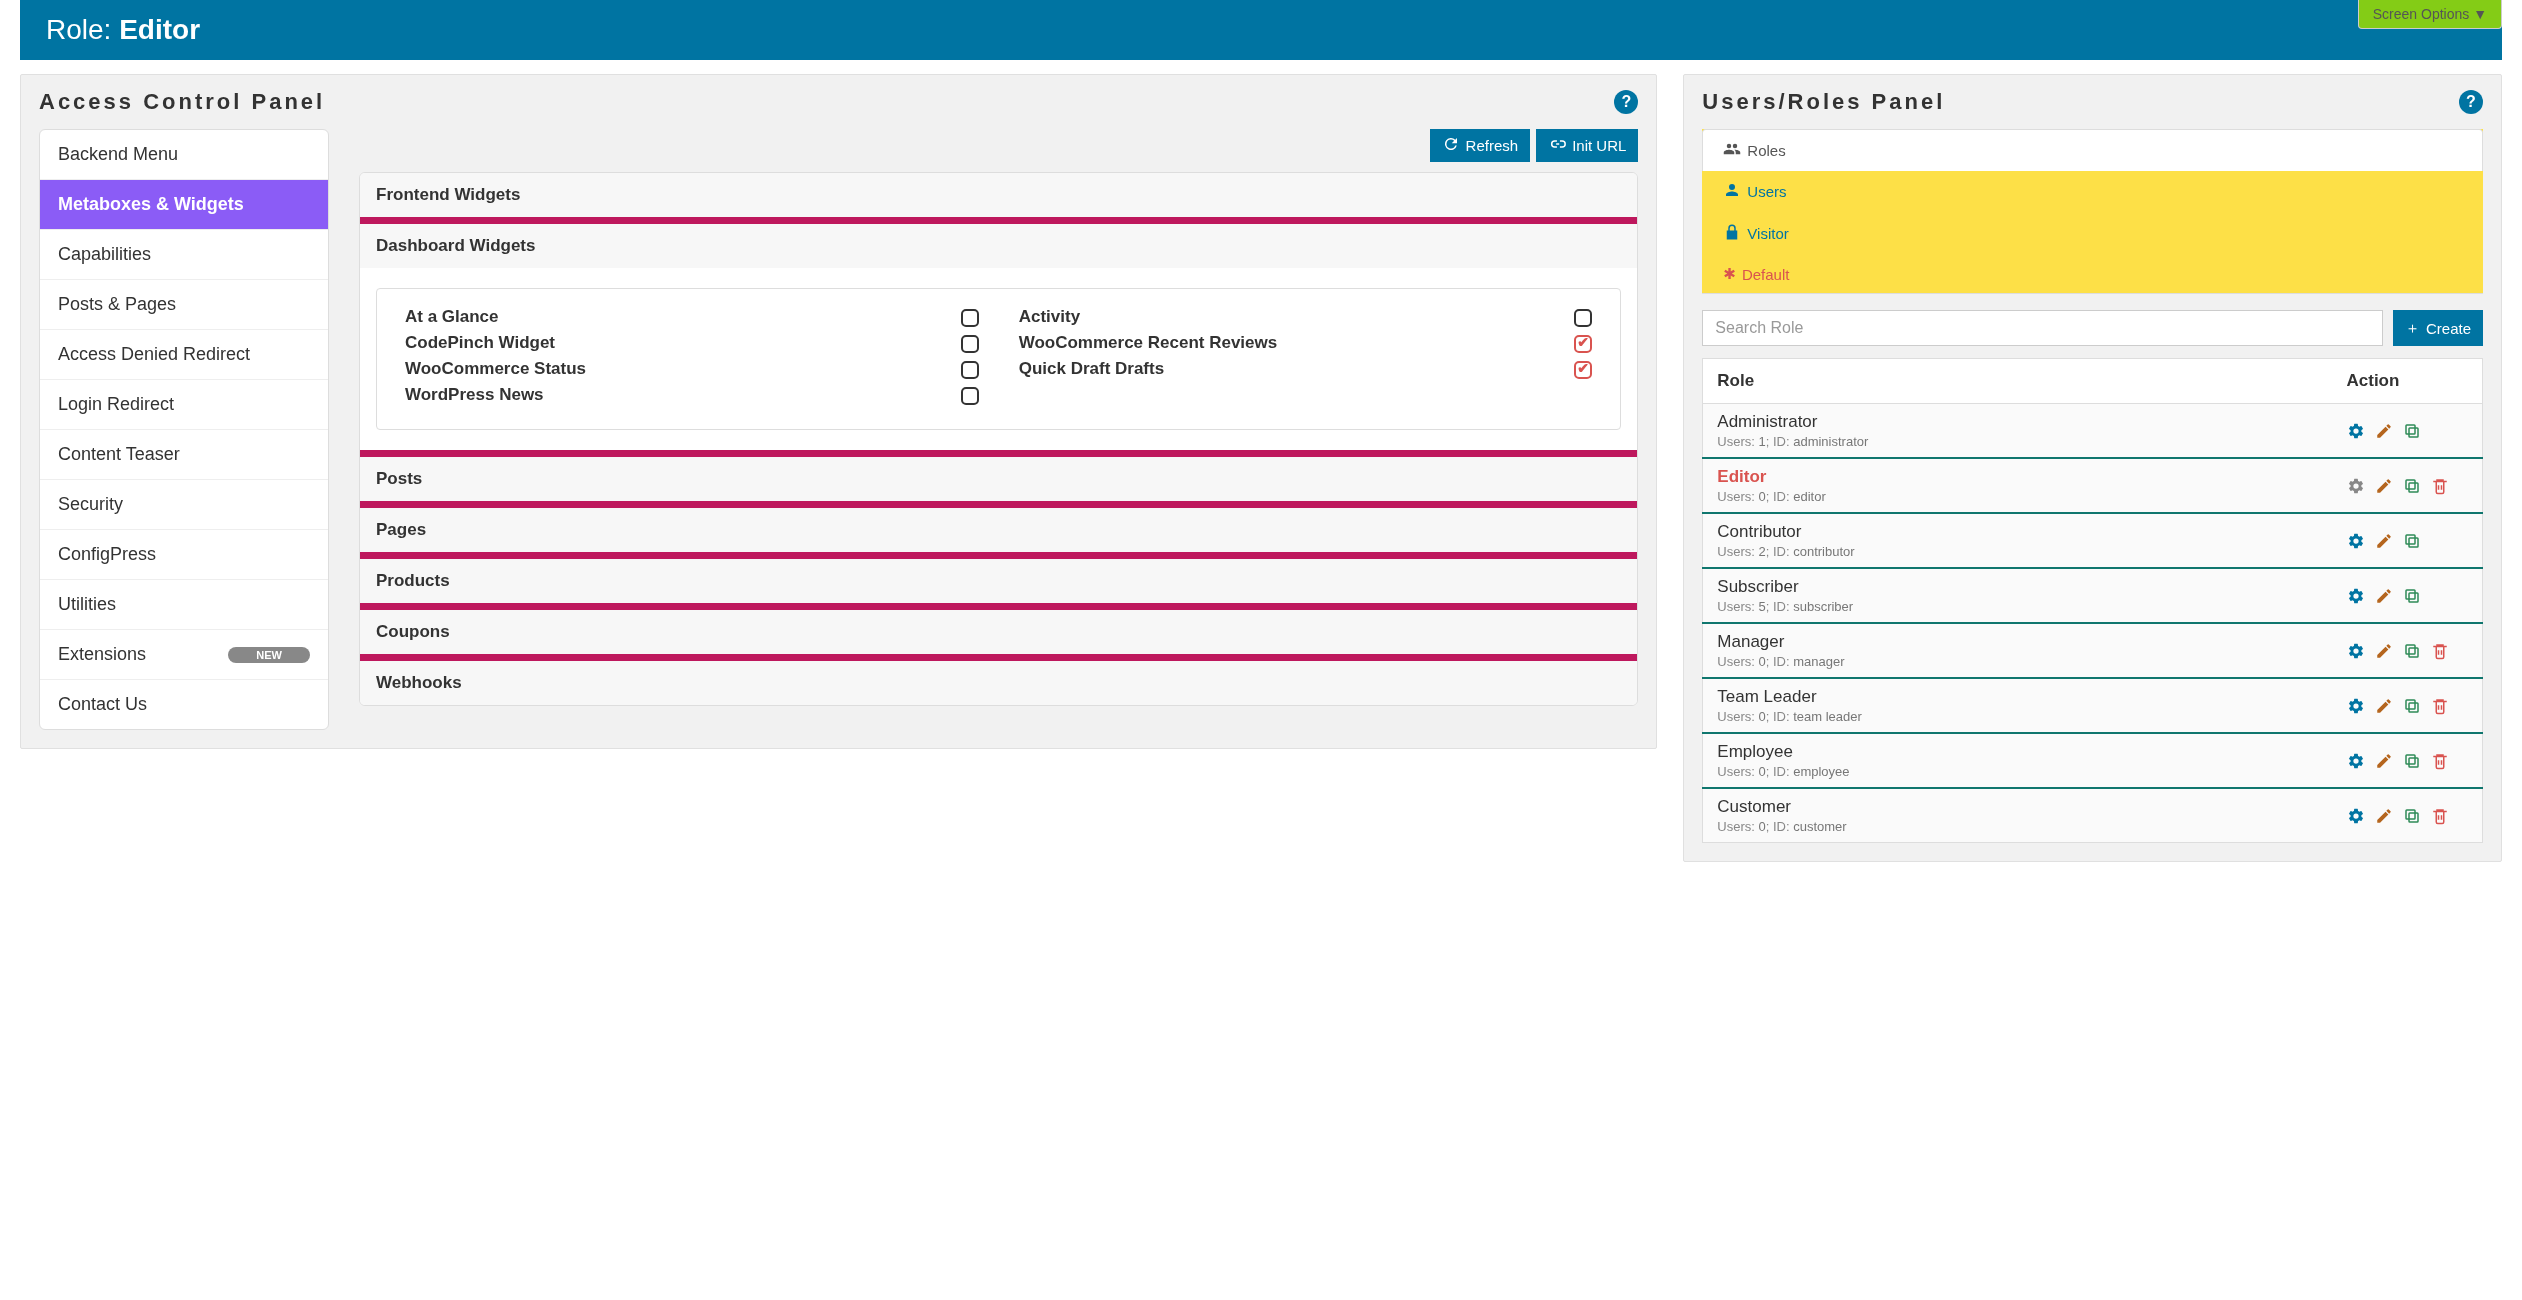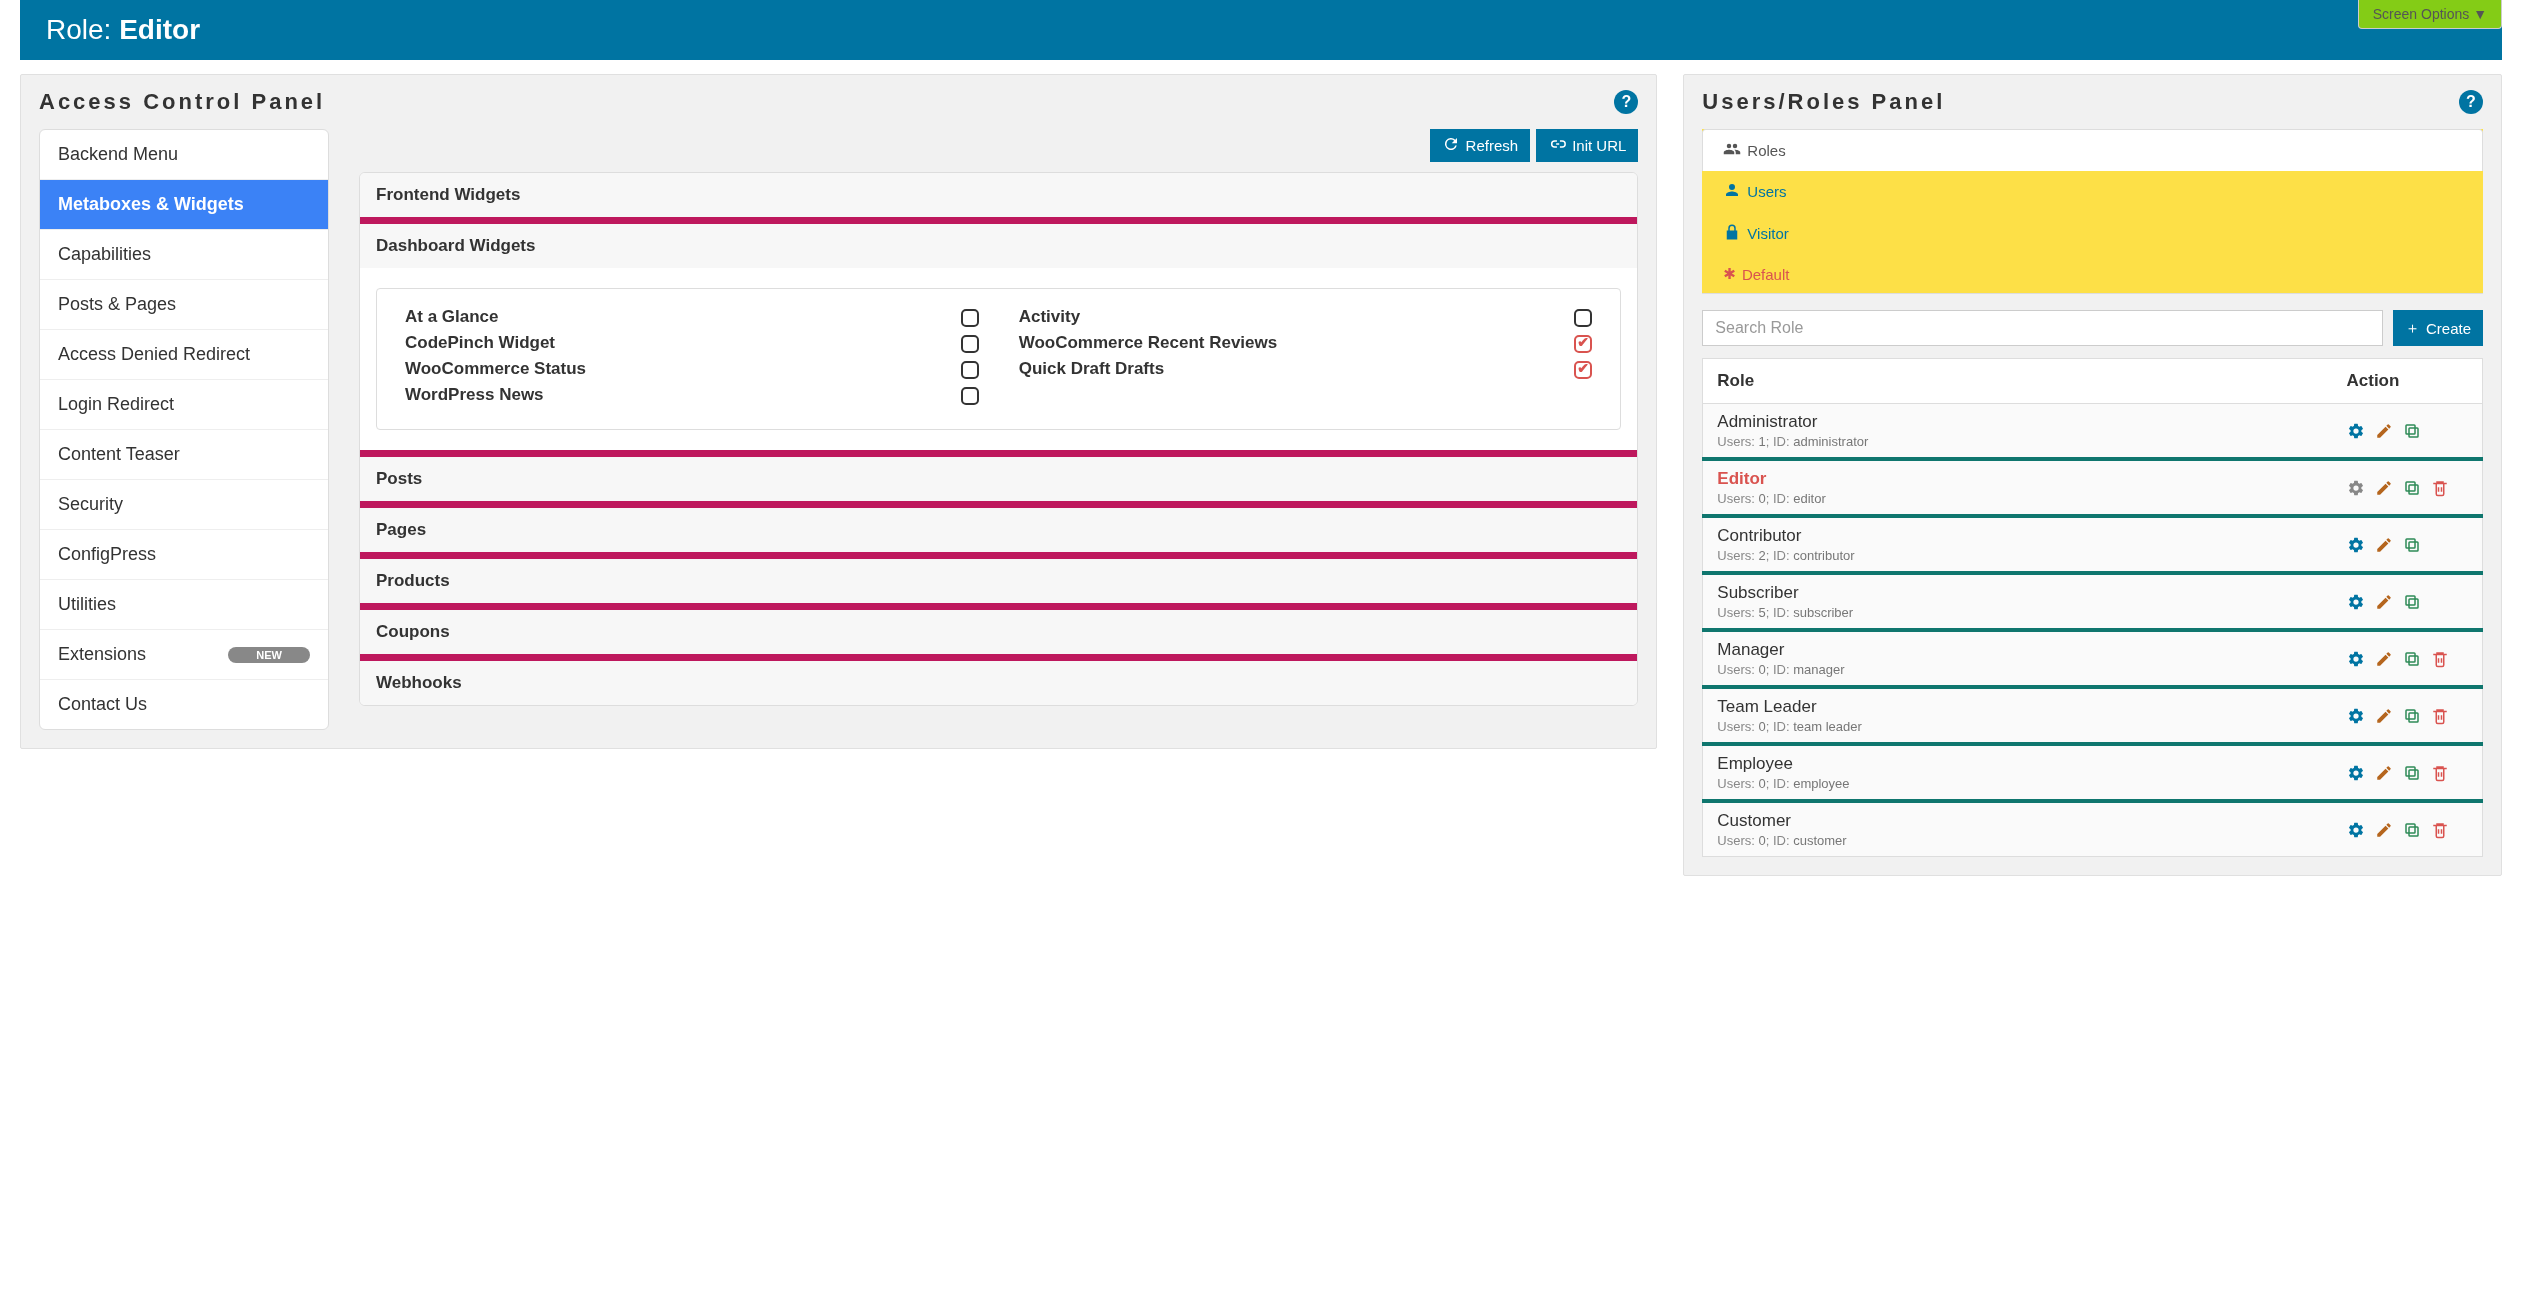--- a/index.html
+++ b/index.html
@@ -19,21 +19,21 @@
 
 .panel { border: 1px solid #e0e0e0; background: #f1f1f1; padding: 14px 18px 18px; border-radius: 2px; }
 .panel-header { display: flex; justify-content: space-between; align-items: center; margin-bottom: 14px; }
 .panel-title { font-size: 22px; font-weight: 600; letter-spacing: 3px; color: #333; }
 .help-icon { width: 24px; height: 24px; background: #0074a2; color: #fff; border-radius: 50%; display: inline-flex; align-items: center; justify-content: center; font-weight: 700; font-size: 16px; cursor: pointer; }
 
 .inner-flex { display: flex; gap: 30px; }
 .sidebar { width: 290px; border: 1px solid #ddd; border-radius: 6px; overflow: hidden; background: #fff; }
 .sidebar-item { padding: 14px 18px; font-size: 18px; color: #333; border-bottom: 1px solid #eee; cursor: pointer; display: flex; justify-content: space-between; align-items: center; }
 .sidebar-item:last-child { border-bottom: none; }
-.sidebar-item.active { background: #3b82f6; color: #fff; font-weight: 700; text-align: right; }
+.sidebar-item.active { background: #8b5cf6; color: #fff; font-weight: 700; text-align: right; }
 .badge-new { background: #888; color: #fff; font-size: 11px; font-weight: 700; padding: 2px 28px; border-radius: 10px; }
 
 .main { flex: 1; }
 .action-row { display: flex; justify-content: flex-end; gap: 6px; margin-bottom: 10px; }
 .btn { background: #0074a2; color: #fff; border: none; padding: 6px 12px; font-size: 15px; cursor: pointer; display: inline-flex; align-items: center; gap: 6px; }
 
 .accordion { border: 1px solid #ddd; border-radius: 6px; overflow: hidden; background: #fff; }
 .acc-item { border-bottom: 7px solid #be185d; }
 .acc-item:last-child { border-bottom: none; }
 .acc-header { padding: 12px 16px; font-size: 17px; font-weight: 600; background: #f7f7f7; cursor: pointer; }
@@ -51,21 +51,21 @@
 .tab { padding: 10px 20px; font-size: 15px; color: #0074a2; cursor: pointer; display: flex; align-items: center; gap: 6px; border: 1px solid transparent; border-bottom: none; }
 .tab.active { background: #fff; border-color: #ddd; color: #555; border-radius: 4px 4px 0 0; margin-bottom: -1px; }
 .tab.danger { color: #d9534f; }
 
 .search-row { display: flex; gap: 10px; margin: 16px 0 12px; }
 .search-input { flex: 1; padding: 8px 12px; border: 1px solid #ccc; font-size: 16px; color: #555; }
 .search-input::placeholder { color: #999; }
 
 .role-table { width: 100%; border: 1px solid #ddd; background: #fff; border-collapse: collapse; }
 .role-table th { text-align: left; padding: 12px 14px; font-size: 17px; font-weight: 700; border-bottom: 1px solid #ddd; background: #fff; }
-.role-table td { padding: 8px 14px; border-bottom: 4px solid #0f766e; background: #fafafa; vertical-align: middle; }
+.role-table td { padding: 8px 14px; border-bottom: 2px solid #0f766e; background: #fafafa; vertical-align: middle; }
 .role-table tr:last-child td { border-bottom: none; }
 .role-name { font-size: 17px; color: #333; }
 .role-name.current { color: #d9534f; font-weight: 700; }
 .role-meta { font-size: 13px; color: #888; margin-top: 2px; }
 .role-meta .val { color: #777; }
 .actions { display: flex; gap: 10px; justify-content: flex-start; }
 .icon-btn { cursor: pointer; font-size: 18px; display: inline-flex; }
 .icon-gear { color: #0074a2; }
 .icon-gear.muted { color: #888; }
 .icon-edit { color: #b5651d; }

